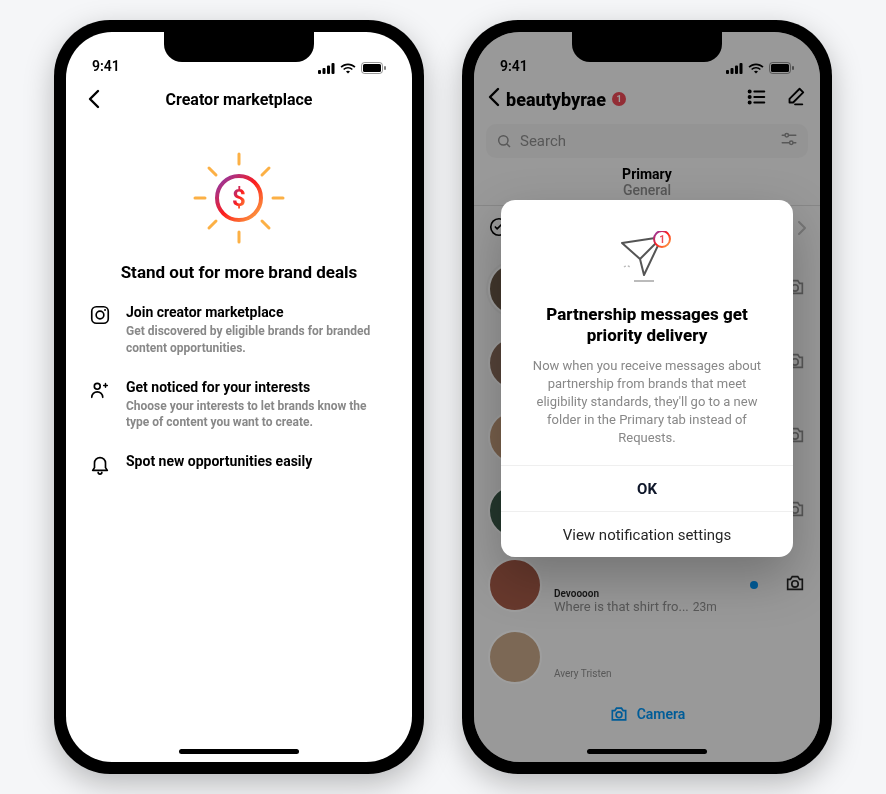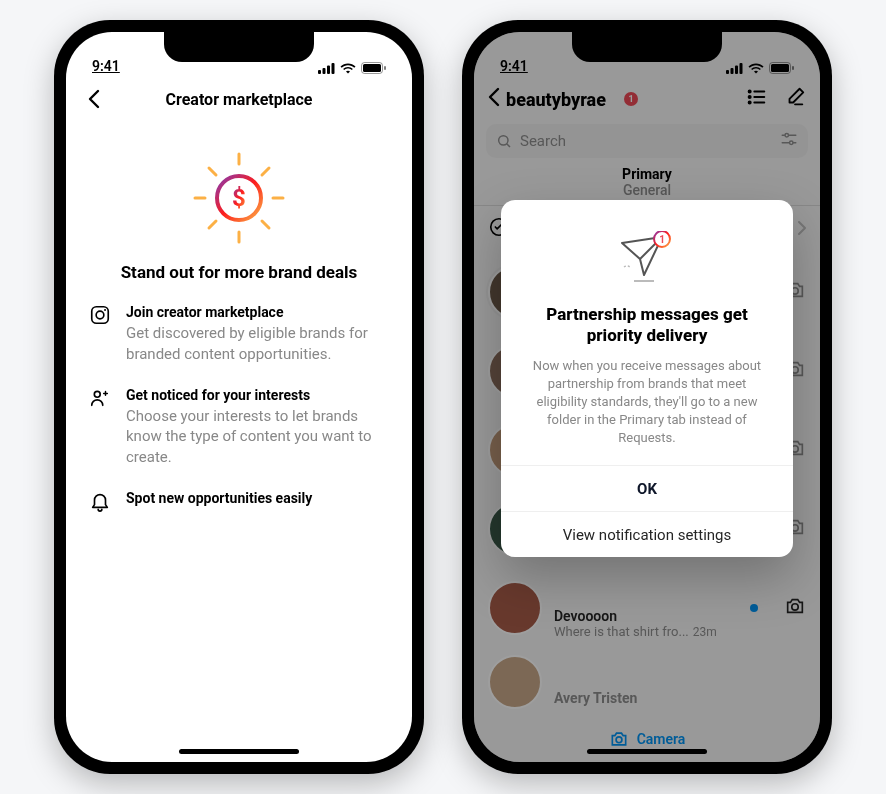--- a/index.html
+++ b/index.html
@@ -25,63 +25,63 @@
     width: 100%; height: 100%; border-radius: 46px; overflow: hidden;
     background: #fff; position: relative;
   }
   .screen.dim { background: #f7f7f7; }
   .overlay-dim {
     position: absolute; inset: 0; background: rgba(0,0,0,0.38); z-index: 30;
   }
 
   
   .status-bar { height: 46px; display: flex; align-items: flex-end; justify-content: space-between; padding: 0 26px 4px; }
-  .status-time { font-size: 14px; font-weight: 600; text-decoration: underline; }
+  .status-time { font-size: 14px; font-weight: 600; }
   .status-icons { display: flex; gap: 5px; align-items: flex-end; }
 
   
   .navbar { height: 42px; display: flex; align-items: center; position: relative; }
   .nav-back { position: absolute; left: 14px; width: 28px; height: 28px; display:flex; align-items:center; justify-content:center; }
   .nav-title { flex:1; text-align:center; font-size: 16px; font-weight: 700; }
 
   .hero { display:flex; flex-direction:column; align-items:center; padding: 28px 28px 0; }
   .hero-icon { width: 100px; height: 100px; display:flex; align-items:center; justify-content:center; position:relative; }
   .hero-title { font-size: 17px; font-weight: 700; text-align:center; margin-top: 14px; line-height:1.25; padding: 0 6px; }
 
   .bullets { padding: 20px 22px 0; }
   .bullet { display:flex; gap: 14px; margin-bottom: 22px; }
   .bullet-icon { width: 24px; height: 24px; flex-shrink:0; display:flex; align-items:center; justify-content:center; }
   .bullet-title { font-size: 14px; font-weight: 700; line-height:1.3; }
-  .bullet-desc { font-size: 15px; color:#888; line-height:1.35; margin-top:2px; }
+  .bullet-desc { font-size: 12px; color:#888; line-height:1.35; margin-top:2px;font-weight:bold; }
 
   .bottom-btn-wrap { position:absolute; left:0; right:0; bottom: 36px; padding: 0 14px; }
   .primary-btn { width:100%; height:44px; background:#1fa1f3; color:#fff; border:none; border-radius:6px; font-size:15px; font-weight:600; }
 
   .home-indicator { position:absolute; bottom:8px; left:50%; transform:translateX(-50%); width:120px; height:5px; background:#000; border-radius:3px; }
 
   
   .navbar2 { height: 42px; display:flex; align-items:center; padding: 0 14px; gap:6px; }
-  .nav2-title { font-size:18px; font-weight:800; flex:1; display:flex; align-items:center; gap:18px; }
+  .nav2-title { font-size:18px; font-weight:800; flex:1; display:flex; align-items:center; gap:6px; }
   .badge-red { width:14px; height:14px; border-radius:50%; background:#ed4956; color:#fff; font-size:9px; display:flex; align-items:center; justify-content:center; font-weight:700; }
   .nav2-icons { display:flex; gap:16px; }
 
   .searchbar { margin: 4px 12px 8px; height: 34px; background:#efefef; border-radius:10px; display:flex; align-items:center; padding:0 10px; color:#8e8e8e; font-size:15px; gap:8px; }
   .searchbar .filter { margin-left:auto; }
 
   .tabs { display:flex; height:40px; border-bottom:1px solid #dbdbdb;flex-direction:column; }
   .tab { flex:1; display:flex; align-items:center; justify-content:center; font-size:14px; color:#8e8e8e; font-weight:500; }
   .tab.active { color:#000; font-weight:700; }
   .tab.highlight { color:#0095f6; font-weight:600; }
 
   .dm-list { overflow:hidden; }
   .dm-row { display:flex; align-items:center; padding: 8px 14px; gap:12px; }
   .avatar { width:54px; height:54px; border-radius:50%; background:#ccc; flex-shrink:0; border: 2px solid #fff; }
   .avatar.ring { box-shadow: 0 0 0 2px #efefef; }
   .dm-text { flex:1; overflow:hidden; }
-  .dm-name { font-size:14px; font-weight:600; color:#262626;margin-top:32px; }
+  .dm-name { font-size:10px; font-weight:600; color:#262626;margin-top:32px; }
   .dm-sub { font-size:13px; color:#8e8e8e; white-space:nowrap; overflow:hidden; text-overflow:ellipsis; }
   .dm-time { font-size:12px; color:#8e8e8e; margin-left:4px; }
   .dm-cam { margin-left:8px; }
   .filter-row { display:flex; align-items:center; padding: 10px 14px; gap: 12px; }
   .tinyav { width:26px; height:26px; border-radius:50%; background:#ddd; }
   .dot-blue { width:8px; height:8px; border-radius:50%; background:#0095f6; margin:0 6px; }
   .camera-ctr { display:flex; align-items:center; justify-content:center; gap:8px; color:#0095f6; font-weight:600; font-size:14px; padding:12px 0; }
 
   
   .modal { position:absolute; z-index:40; left:50%; top:168px; transform:translateX(-50%); width: 292px; background:#fff; border-radius:14px; box-shadow:0 20px 50px rgba(0,0,0,0.25); overflow:hidden; }
@@ -350,21 +350,21 @@
           </div>
           <span class="dot-blue"></span>
           <span class="dm-cam"><svg width="22" height="22" viewBox="0 0 24 24" fill="none" stroke="#262626" stroke-width="1.8">
               <path d="M4 8h3l2-3h6l2 3h3v11H4z"></path>
               <circle cx="12" cy="13" r="3.5"></circle>
             </svg></span>
         </div>
       <div class="dm-row">
           <div class="avatar" style="background:#c9a98a;"></div>
           <div class="dm-text">
-            <div class="dm-name" style="font-weight:700; color:#8e8e8e;">Avery Tristen</div>
+            <div class="dm-name" style="font-weight:400; color:#8e8e8e;">Avery Tristen</div>
           </div>
         </div>
     </div>
 
     <div class="camera-ctr">
       <svg width="20" height="20" viewBox="0 0 24 24" fill="#0095f6">
           <path d="M4 8h3l2-3h6l2 3h3v11H4z" fill="none" stroke="#0095f6" stroke-width="2"></path>
           <circle cx="12" cy="13" r="3.5" fill="none" stroke="#0095f6" stroke-width="2"></circle>
         </svg>
       <span>Camera</span>

